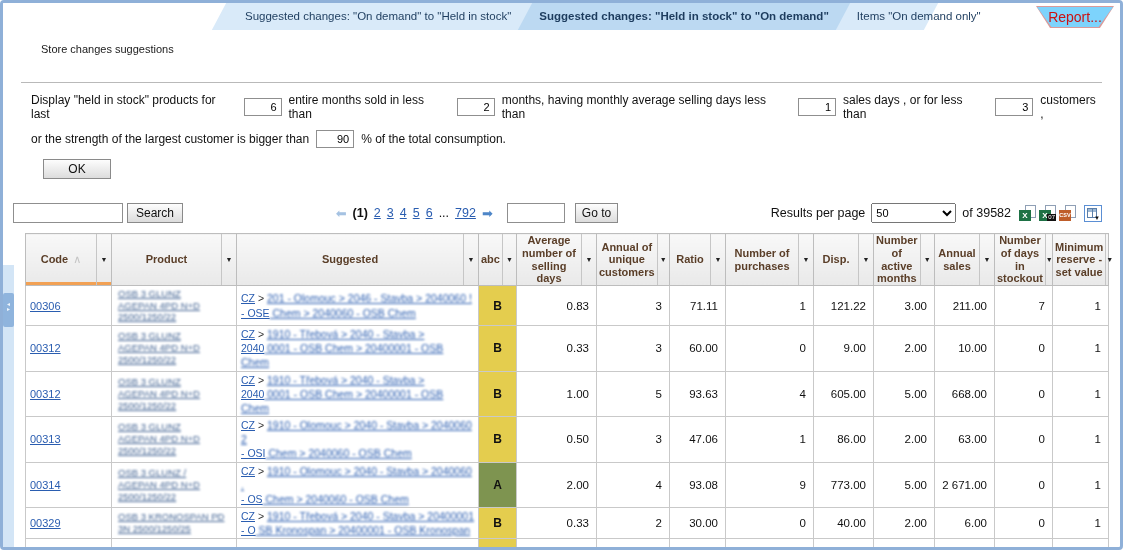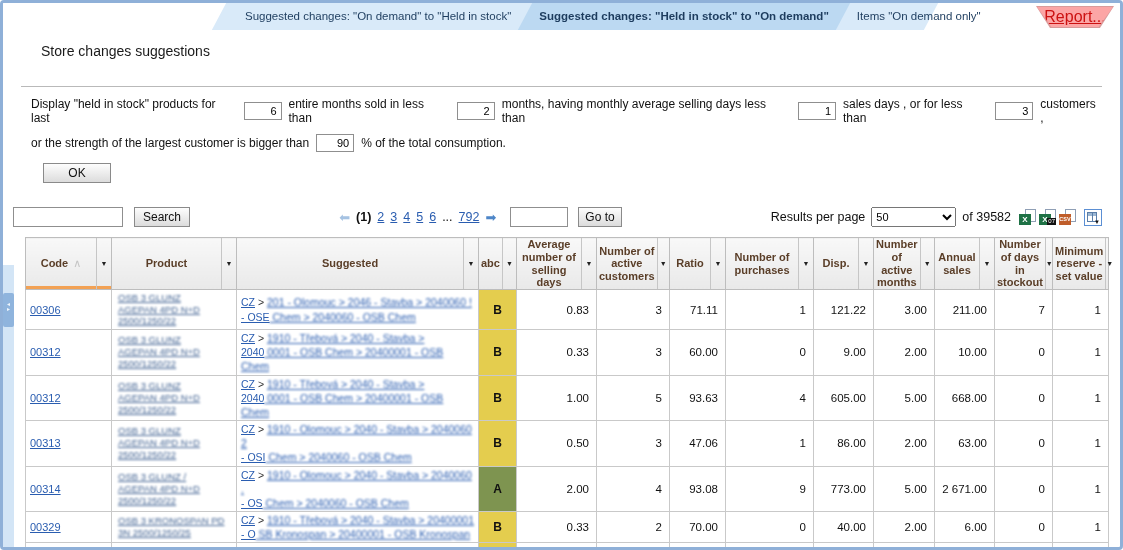--- a/index.html
+++ b/index.html
@@ -15,40 +15,40 @@
   .tab-strip { position:absolute; top:0; left:228px; height:27px; display:flex; }
   .tab { position:relative; height:27px; line-height:26px; padding:0 14px; font-size:11.5px;
          color:#1d3c5e; white-space:nowrap; cursor:pointer; }
   .tab.active { font-weight:bold; }
   .tab.active::before { content:""; position:absolute; inset:0; background:#bcd9f2;
                         transform:skewX(-28deg); z-index:0; }
   .tab span { position:relative; z-index:1; }
   .report-tab { position:absolute; right:6px; top:3px; width:78px; height:22px; cursor:pointer; }
   .report-tab .rt-outer { position:absolute; inset:0; background:#d99a9a;
       clip-path:polygon(0 0,100% 0,82% 100%,18% 100%); }
-  .report-tab .rt-inner { position:absolute; inset:1px; background:#fca5a5;
-      clip-path:polygon(0 0,100% 0,81% 100%,19% 100%); color:#cc1111; font-size:16px;
-      text-align:center; line-height:20px;text-decoration:underline; }
-
-  .page-title { margin:13px 0 0 38px; font-size:14px; color:#1a1a1a; }
+  .report-tab .rt-inner { position:absolute; inset:1px; background:#7dd3fc;
+      clip-path:polygon(0 0,100% 0,81% 100%,19% 100%); color:#cc1111; font-size:14px;
+      text-align:center; line-height:20px; }
+
+  .page-title { margin:13px 0 0 38px; font-size:11px; color:#1a1a1a; }
 
   
   .filter { margin:27px 18px 0 18px; border-top:1px solid #b9b9b9; padding:10px 0 0 10px;
             font-size:12px; color:#111; }
   .filter-line { display:flex; align-items:center; flex-wrap:nowrap; gap:7px; margin-bottom:9px; }
   .filter-line input { width:38px; height:18px; border:1px solid #8f8f8f; text-align:right;
                        padding-right:4px; font-size:11px; font-family:inherit; }
   .btn { display:inline-block; border:1px solid #8a8a8a; background:linear-gradient(#fdfdfd,#dcdcdc);
          font-size:12px; color:#111; text-align:center; cursor:pointer; font-family:inherit; }
   .ok-btn { width:68px; height:20px; margin:2px 0 0 12px; }
 
   
   .toolbar { display:flex; align-items:center; margin:22px 18px 0 10px; height:24px; }
   .search-input { width:110px; height:20px; border:1px solid #8f8f8f; font-size:11px; padding:0 3px; font-family:inherit;}
-  .search-btn { height:20px; padding:0 8px; margin-left:11px; }
+  .search-btn { height:20px; padding:0 8px; margin-left:4px; }
   .pager { flex:1; display:flex; align-items:center; justify-content:center; gap:6px; font-size:12.5px; }
   .pager .arrow { font-size:13px; cursor:pointer; }
   .pager .arrow.prev { color:#a5c2e2; }
   .pager .arrow.next { color:#4e86c8; }
   .pager .cur { font-weight:bold; color:#111; }
   .pager a { color:#2a5db0; text-decoration:underline; cursor:pointer; }
   .pager .dots { color:#111; }
   .goto-input { width:58px; height:20px; border:1px solid #8f8f8f; margin-left:8px; }
   .goto-btn { height:20px; padding:0 6px; margin-left:4px; }
   .results { display:flex; align-items:center; gap:6px; font-size:12.5px; color:#111; }
@@ -234,21 +234,21 @@
               </div>
             </th>
             <th>
               <div class="hwrap">
                 <span class="hlabel">Average number of selling days</span>
                 <span class="harrow">▼</span>
               </div>
             </th>
             <th>
               <div class="hwrap">
-                <span class="hlabel">Number of active customers</span>
+                <span class="hlabel">Annual of unique customers</span>
                 <span class="harrow">▼</span>
               </div>
             </th>
             <th>
               <div class="hwrap">
                 <span class="hlabel">Ratio</span>
                 <span class="harrow">▼</span>
               </div>
             </th>
             <th>
@@ -400,21 +400,21 @@
             <td class="prod">
               <span class="pl">OSB 3 KRONOSPAN PD</span>
               <span class="pl">3N 2500/1250/25</span>
             </td>
             <td class="wh"><a>CZ</a><span class="sep"> &gt; </span><a class="blur">1910 - Třebová &gt; 2040 - Stavba &gt; 20400001</a><br><a>- O</a><a class="blur"> SB Kronospan &gt; 20400001 - OSB Kronospan</a></td>
             <td class="abc">
               <div class="fill" style="background: rgb(228, 205, 78);">B</div>
             </td>
             <td class="num">0.33</td>
             <td class="num">2</td>
-            <td class="num">70.00</td>
+            <td class="num">30.00</td>
             <td class="num">0</td>
             <td class="num">40.00</td>
             <td class="num">2.00</td>
             <td class="num">6.00</td>
             <td class="num">0</td>
             <td class="num">1</td>
           </tr>
           <tr class="short">
             <td class="code"></td>
             <td class="prod">

